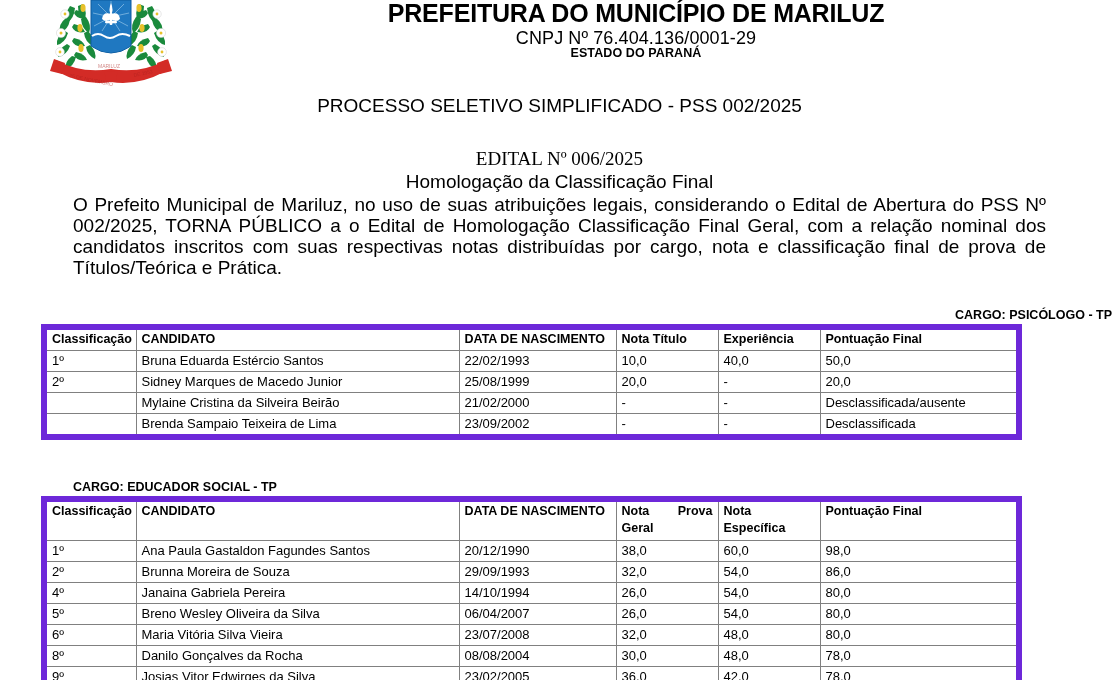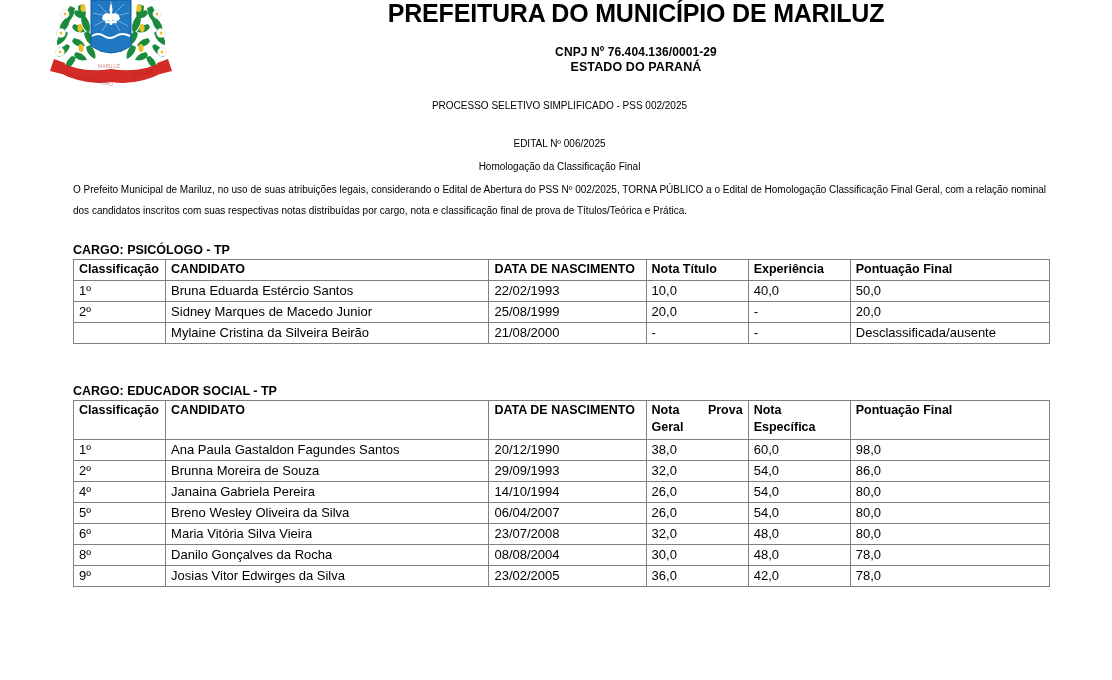--- a/index.html
+++ b/index.html
@@ -37,67 +37,67 @@
     text-align: center;
   }
   .org-title {
     font-size: 25px;
     font-weight: bold;
     letter-spacing: -0.2px;
     line-height: 26px;
     white-space: nowrap;
   }
   .org-cnpj {
-    font-size: 12px;
-    font-weight: bold;
+    font-size: 18px;
+    font-weight: normal;
     line-height: 16px;
     font-variant: small-caps;
     letter-spacing: 0.1px;
-    margin-top: 18px;
+    margin-top: 4px;
   }
   .org-state {
     font-size: 12.5px;
     font-weight: bold;
     line-height: 15px;
     font-variant: small-caps;
     letter-spacing: 0.1px;
   }
 
   
   .intro {
     margin: 0 66px 0 73px;
-    font-size: 10px;
+    font-size: 19px;
     line-height: 21px;
   }
   .intro .line-center {
     text-align: center;
   }
   .pss-line { margin-top: 7px; }
-  .edital-line { margin-top: 17px; }
+  .edital-line { margin-top: 32px; font-family: Liberation Serif, serif; }
   .homolog-line { margin-top: 2px; }
   .body-par {
     text-align: justify;
     margin-top: 2px;
   }
 
   
   .cargo-label {
     font-size: 12.5px;
     font-weight: bold;
     margin: 0 0 2px 73px;
   }
-  .cargo-1 { margin-top: 22px; }
+  .cargo-1 { margin-top: 30px; text-align: right; }
   .cargo-2 { margin-top: 40px; }
 
   table.results {
     border-collapse: collapse;
     table-layout: fixed;
-    margin-left: 73px;
+    margin-left: 41px;
     width: 977px;
-    border: 1px solid #6d28d9;
+    border: 6px solid #6d28d9;
   }
   table.results td,
   table.results th {
     border: 1px solid #808080;
     padding: 1px 5px 2px 5px;
     font-size: 13px;
     line-height: 17px;
     text-align: left;
     vertical-align: top;
     font-weight: normal;
@@ -285,24 +285,32 @@
       <td>2º</td>
       <td>Sidney Marques de Macedo Junior</td>
       <td>25/08/1999</td>
       <td>20,0</td>
       <td class="dash-cell">-</td>
       <td>20,0</td>
     </tr>
     <tr>
       <td></td>
       <td>Mylaine Cristina da Silveira Beirão</td>
-      <td>21/08/2000</td>
+      <td>21/02/2000</td>
       <td class="dash-cell">-</td>
       <td class="dash-cell">-</td>
       <td>Desclassificada/ausente</td>
+    </tr>
+    <tr>
+      <td></td>
+      <td>Brenda Sampaio Teixeira de Lima</td>
+      <td>23/09/2002</td>
+      <td class="dash-cell">-</td>
+      <td class="dash-cell">-</td>
+      <td>Desclassificada</td>
     </tr>
   </tbody>
 </table>
 
 <div class="cargo-label cargo-2">CARGO: EDUCADOR SOCIAL - TP</div>
 
 <table class="results">
   <colgroup>
     <col class="c-rank">
       <col class="c-name">

